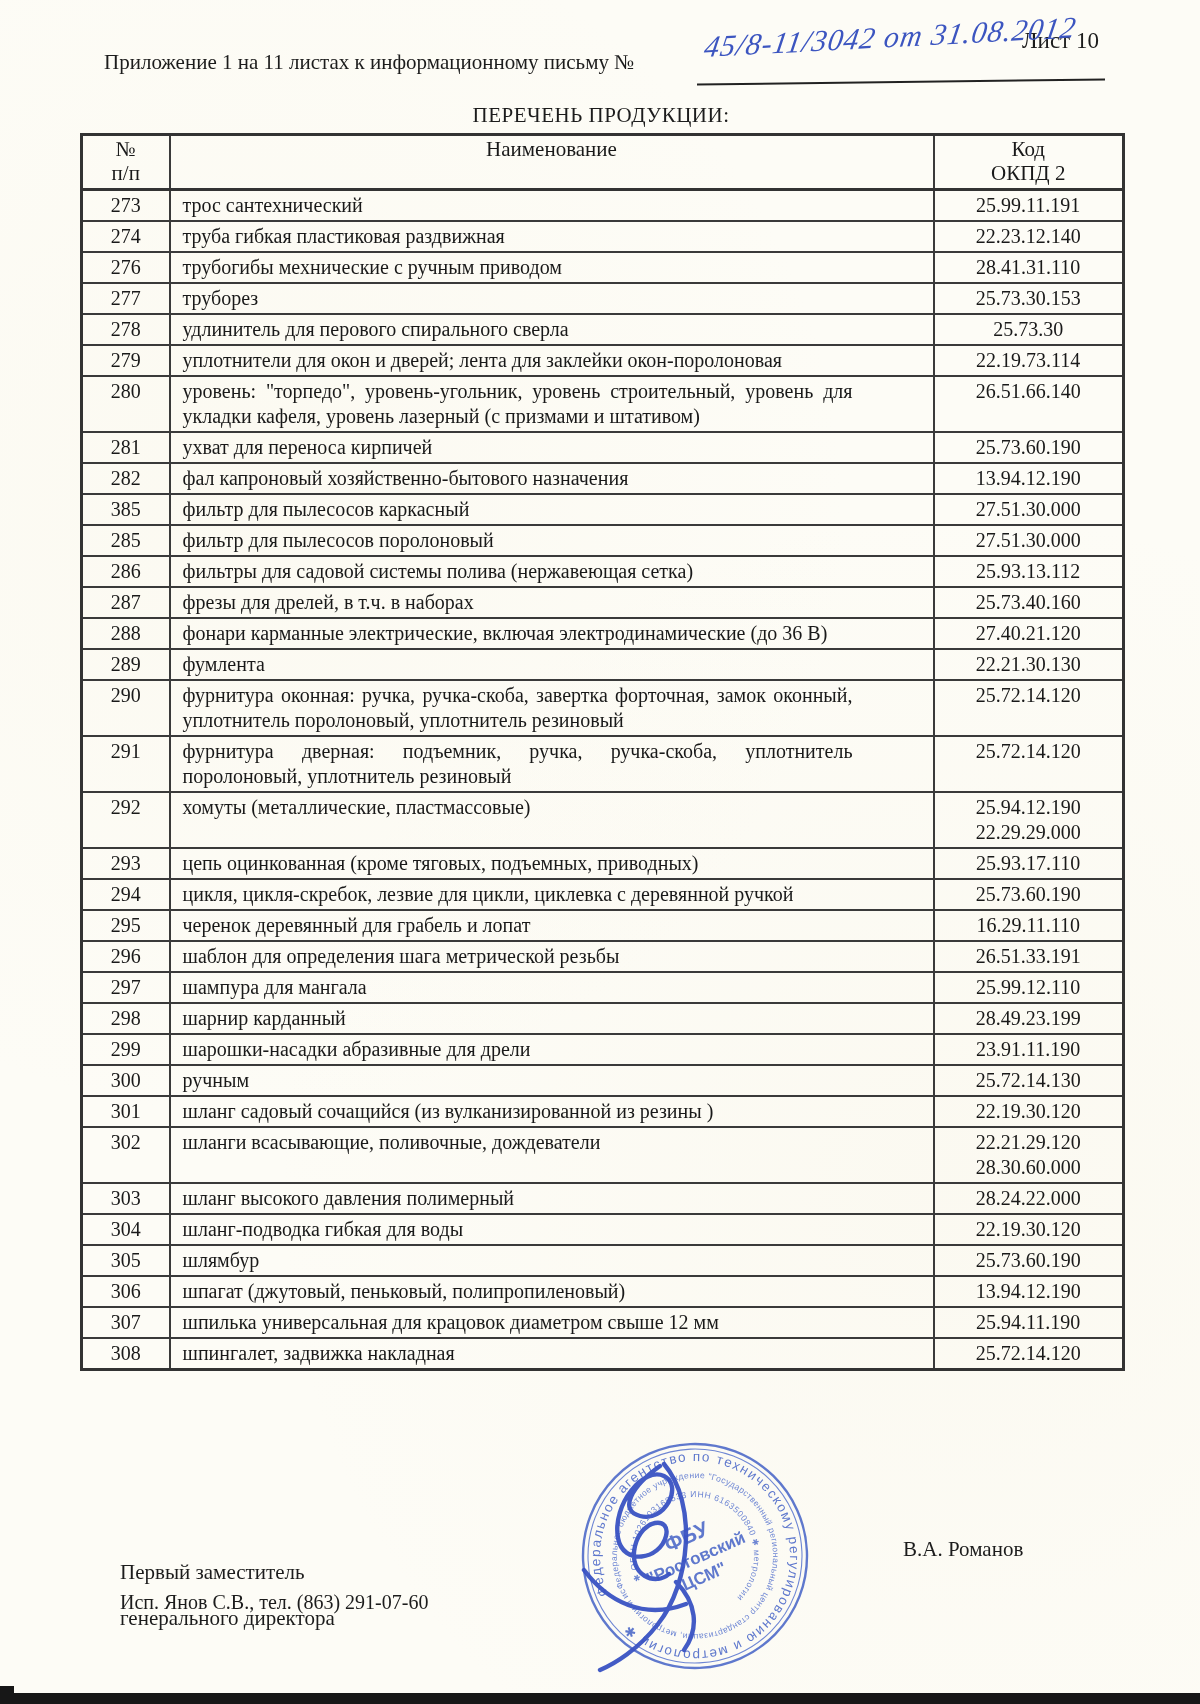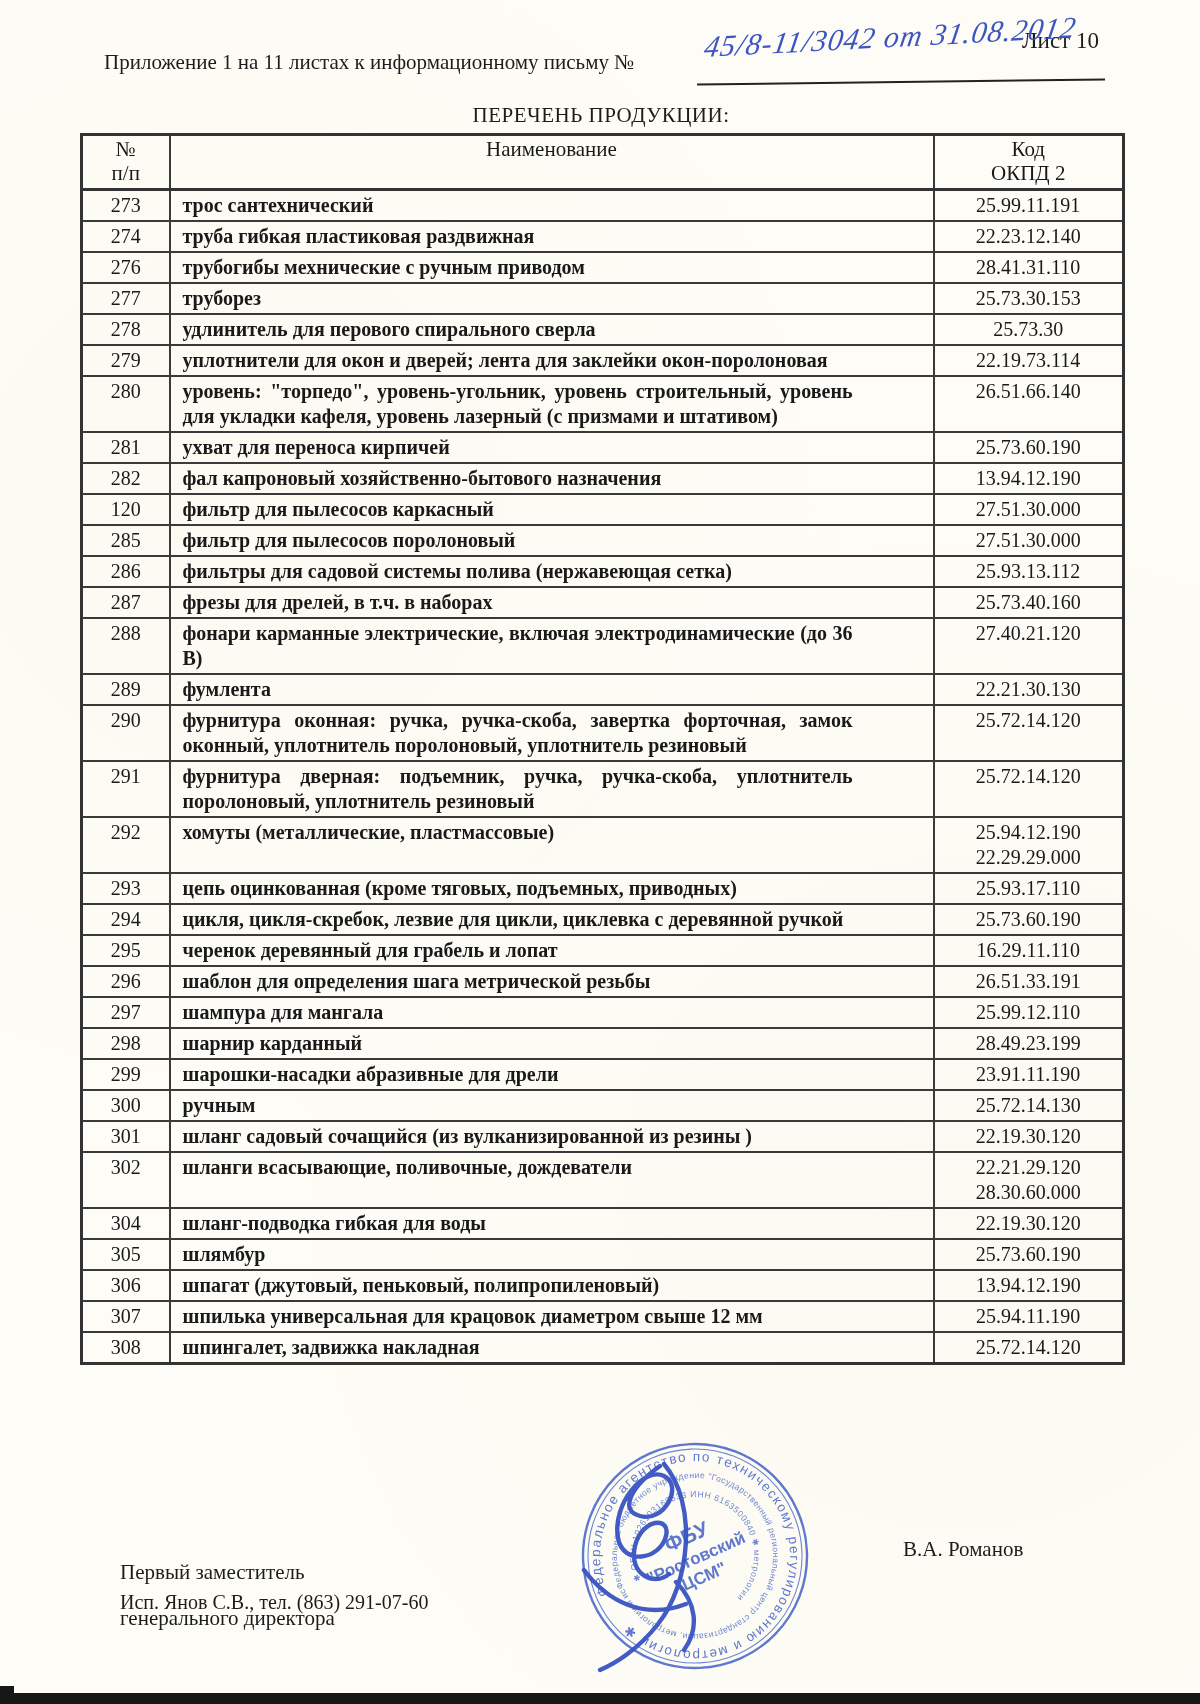--- a/index.html
+++ b/index.html
@@ -55,21 +55,21 @@
   thead th{
     height:50px;font-weight:normal;font-size:21px;
     text-align:center;vertical-align:middle;line-height:24px;
   }
   thead{border-bottom:3px solid #333;}
   tbody tr{height:30px;}
   td.td-num{
     text-align:center;padding:2px 2px;line-height:25px;margin-top:43px;
   }
   td.td-name{
-    text-align:justify;padding:2px 80px 2px 12px;line-height:25px;font-weight:bold;
+    text-align:justify;padding:2px 80px 2px 12px;line-height:25px;
   }
   td.td-code{
     text-align:center;padding:2px 4px;line-height:25px;
   }
   .signer-title-1,.signer-title-2{
     position:absolute;left:120px;font-size:21px;white-space:nowrap;
   }
   .signer-title-1{top:1519px;margin-top:41px;}
   .signer-title-2{top:1606px;}
   .signer-name{
@@ -166,21 +166,21 @@
           <td class="td-num">281</td>
           <td class="td-name">ухват для переноса кирпичей</td>
           <td class="td-code">25.73.60.190</td>
         </tr>
         <tr>
           <td class="td-num">282</td>
           <td class="td-name">фал капроновый хозяйственно-бытового назначения</td>
           <td class="td-code">13.94.12.190</td>
         </tr>
         <tr>
-          <td class="td-num">120</td>
+          <td class="td-num">385</td>
           <td class="td-name">фильтр для пылесосов каркасный</td>
           <td class="td-code">27.51.30.000</td>
         </tr>
         <tr>
           <td class="td-num">285</td>
           <td class="td-name">фильтр для пылесосов поролоновый</td>
           <td class="td-code">27.51.30.000</td>
         </tr>
         <tr>
           <td class="td-num">286</td>
@@ -259,20 +259,25 @@
         </tr>
         <tr>
           <td class="td-num">301</td>
           <td class="td-name">шланг садовый сочащийся (из вулканизированной из резины )</td>
           <td class="td-code">22.19.30.120</td>
         </tr>
         <tr>
           <td class="td-num">302</td>
           <td class="td-name">шланги всасывающие, поливочные, дождеватели</td>
           <td class="td-code">22.21.29.120<br>28.30.60.000</td>
+        </tr>
+        <tr>
+          <td class="td-num">303</td>
+          <td class="td-name">шланг высокого давления полимерный</td>
+          <td class="td-code">28.24.22.000</td>
         </tr>
         <tr>
           <td class="td-num">304</td>
           <td class="td-name">шланг-подводка гибкая для воды</td>
           <td class="td-code">22.19.30.120</td>
         </tr>
         <tr>
           <td class="td-num">305</td>
           <td class="td-name">шлямбур</td>
           <td class="td-code">25.73.60.190</td>

